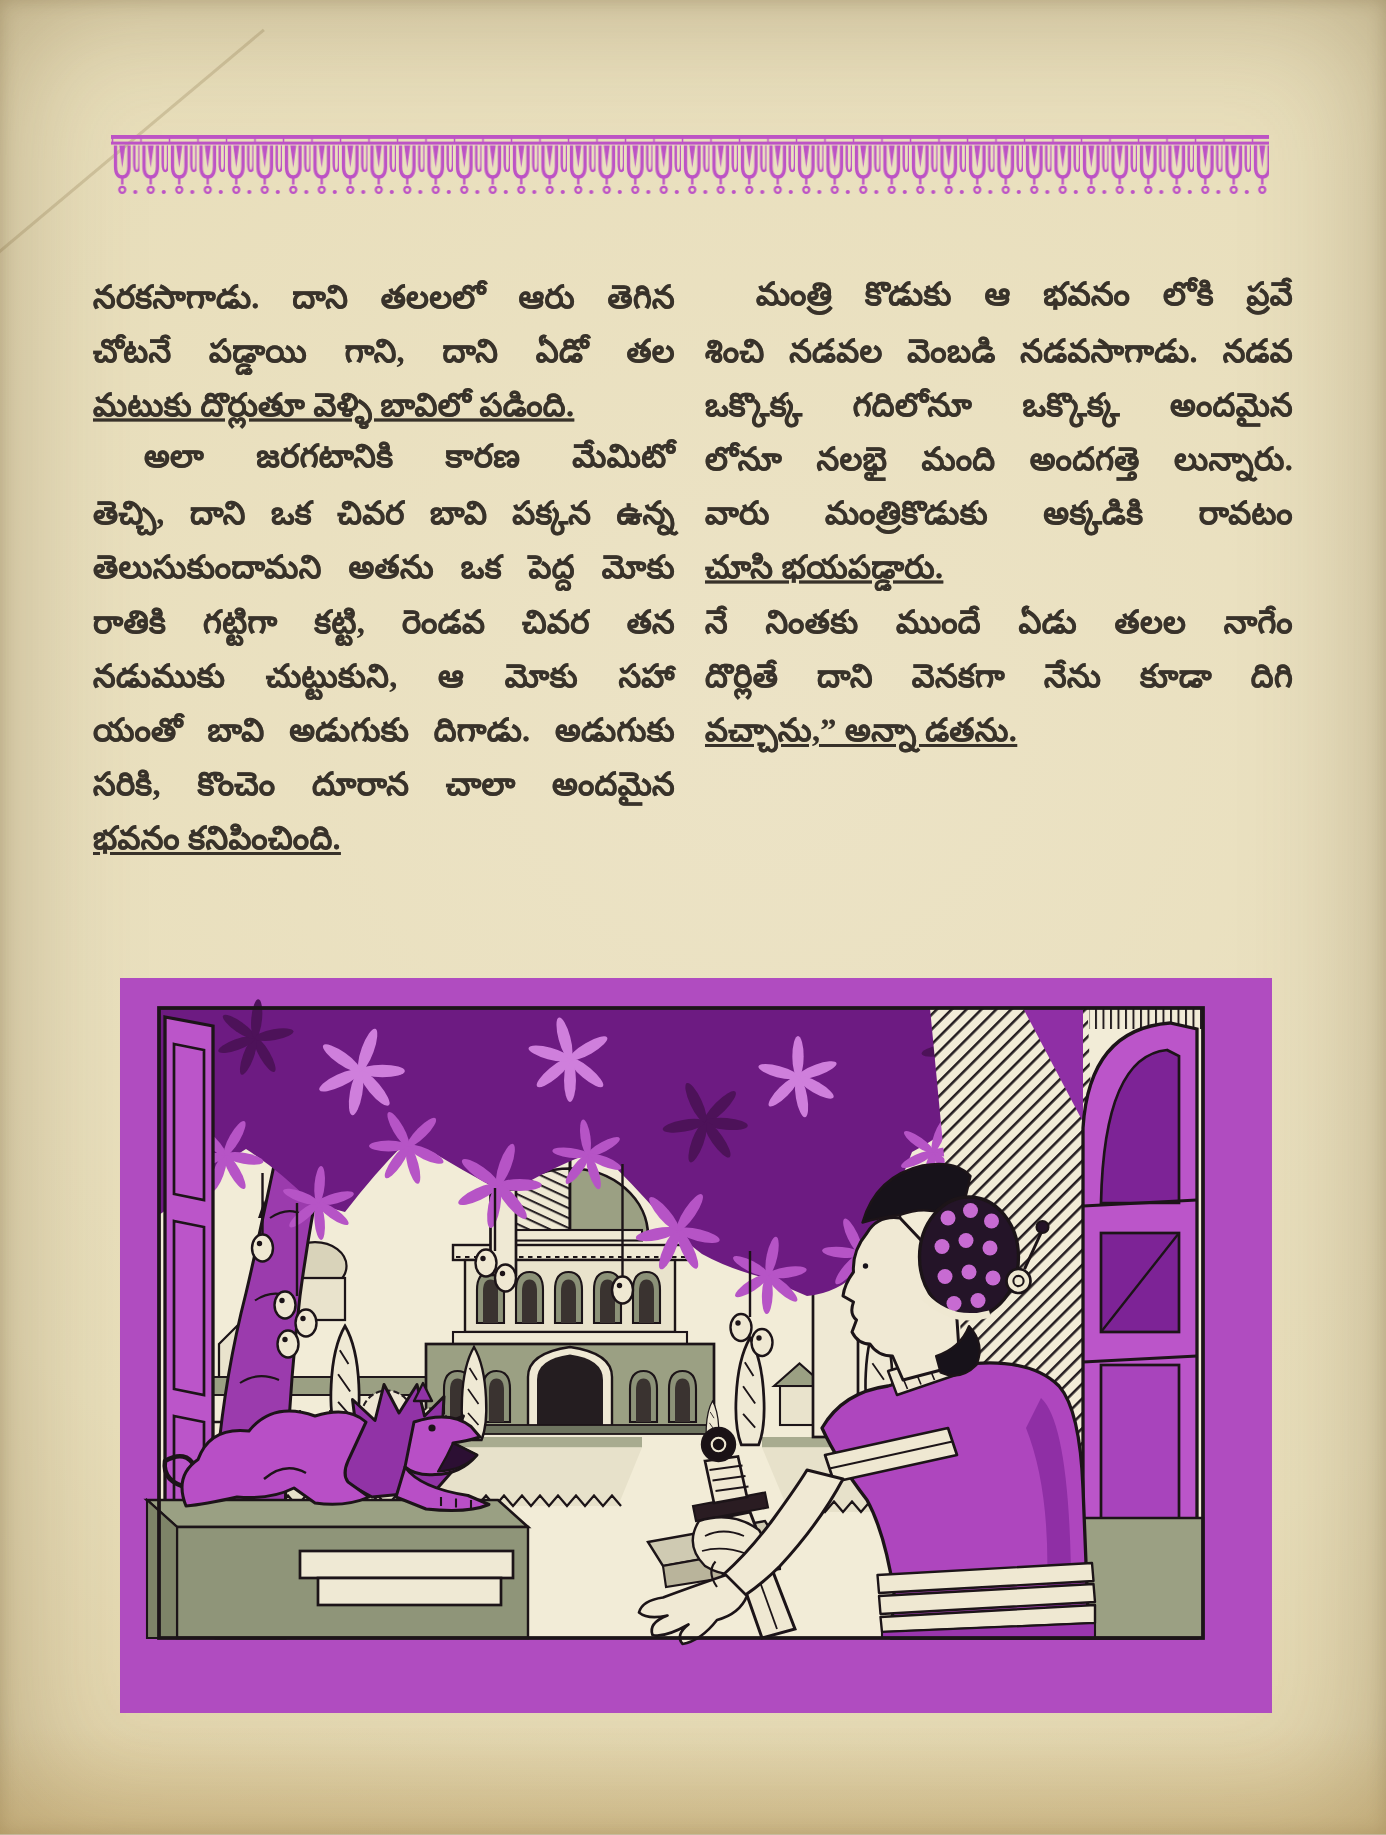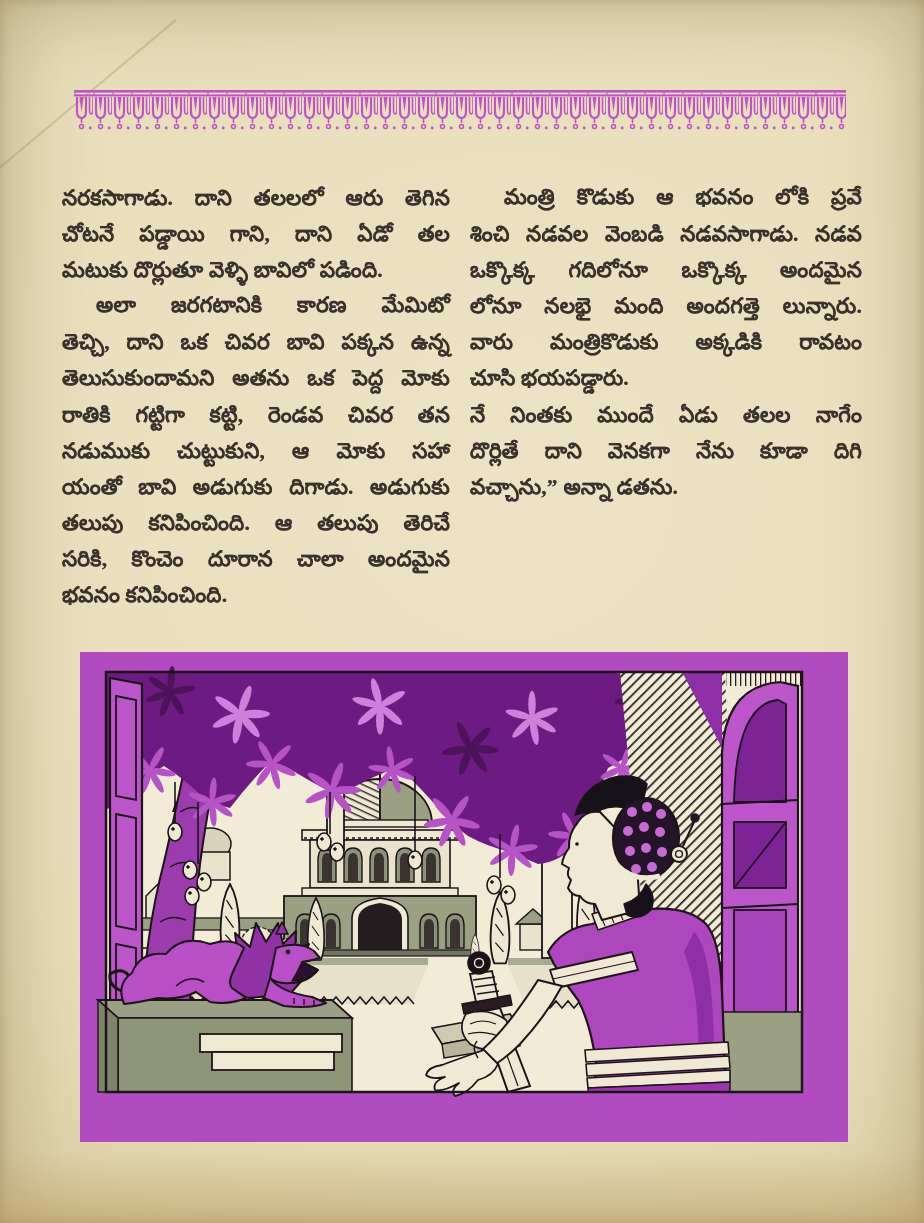--- a/index.html
+++ b/index.html
@@ -20,21 +20,21 @@
   .col{position:absolute;top:151px;margin-top:29px;}
   .col-left{left:62px;width:388px;}
   .col-right{left:470px;width:392px;}
   .tline{
     display:block;height:36.1px;line-height:36.1px;
     font-size:21.5px;font-weight:600;letter-spacing:.2px;color:#38322a;
     text-align:justify;text-align-last:justify;
     text-shadow:0 0 .4px rgba(56,50,42,.6);
   }
   .ind{text-indent:34px;font-family:Liberation Mono, monospace;}
-  .end{text-align-last:left;}
+  .end{text-align-last:left;text-decoration:underline;}
   .illus{position:absolute;left:80px;top:652px;width:768px;height:490px;}
 </style>
 </head>
 <body>
 
 <div class="page">
 
   <svg class="ornament" viewBox="0 0 772 48">
     <defs>
       <pattern id="lace" width="19" height="48" patternUnits="userSpaceOnUse">
@@ -55,21 +55,20 @@
   <div class="col col-left">
     <span class="tline">నరకసాగాడు. దాని తలలలో ఆరు తెగిన</span>
     <span class="tline">చోటనే పడ్డాయి గాని, దాని ఏడో తల</span>
     <span class="tline end">మటుకు దొర్లుతూ వెళ్ళి బావిలో పడింది.</span>
     <span class="tline ind">అలా జరగటానికి కారణ మేమిటో</span>
     <span class="tline">తెచ్చి, దాని ఒక చివర బావి పక్కన ఉన్న</span>
     <span class="tline">తెలుసుకుందామని అతను ఒక పెద్ద మోకు</span>
     <span class="tline">రాతికి గట్టిగా కట్టి, రెండవ చివర తన</span>
     <span class="tline">నడుముకు చుట్టుకుని, ఆ మోకు సహా</span>
     <span class="tline">యంతో బావి అడుగుకు దిగాడు. అడుగుకు</span>
-    <span class="tline">తలుపు కనిపించింది. ఆ తలుపు తెరిచే</span>
     <span class="tline">సరికి, కొంచెం దూరాన చాలా అందమైన</span>
     <span class="tline end">భవనం కనిపించింది.</span>
   </div>
 
   <div class="col col-right">
     <span class="tline ind">మంత్రి కొడుకు ఆ భవనం లోకి ప్రవే</span>
     <span class="tline">శించి నడవల వెంబడి నడవసాగాడు. నడవ</span>
     <span class="tline">ఒక్కొక్క గదిలోనూ ఒక్కొక్క అందమైన</span>
     <span class="tline">లోనూ నలభై మంది అందగత్తె లున్నారు.</span>
     <span class="tline">వారు మంత్రికొడుకు అక్కడికి రావటం</span>

